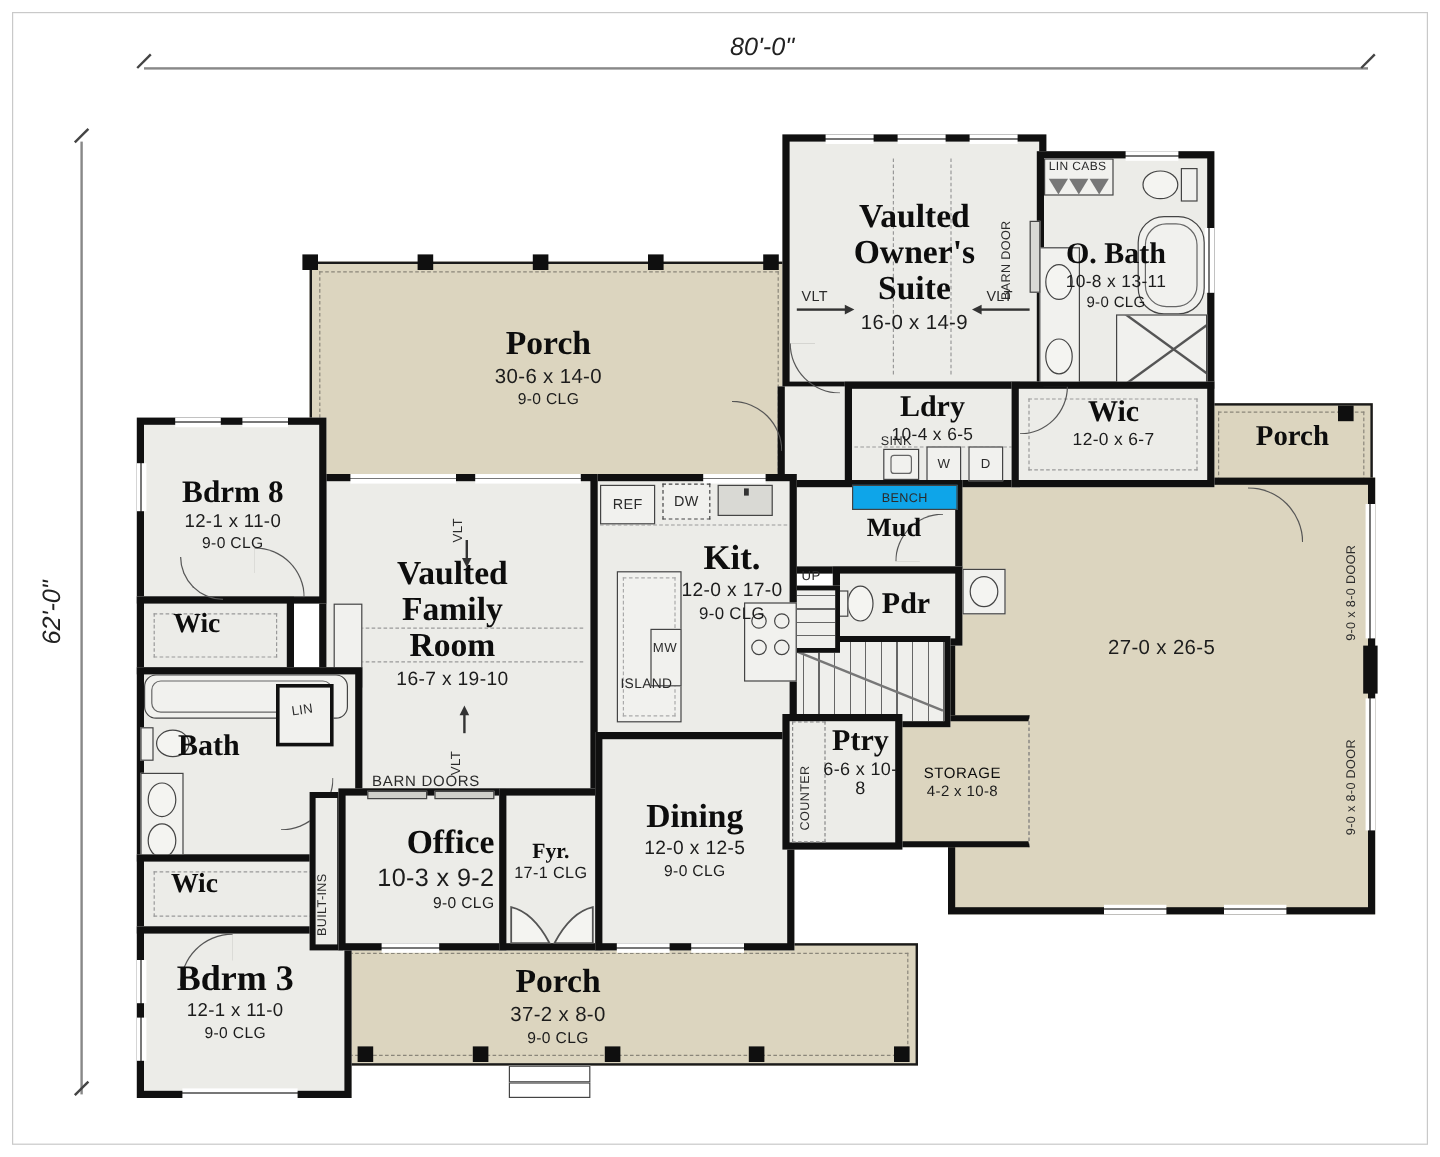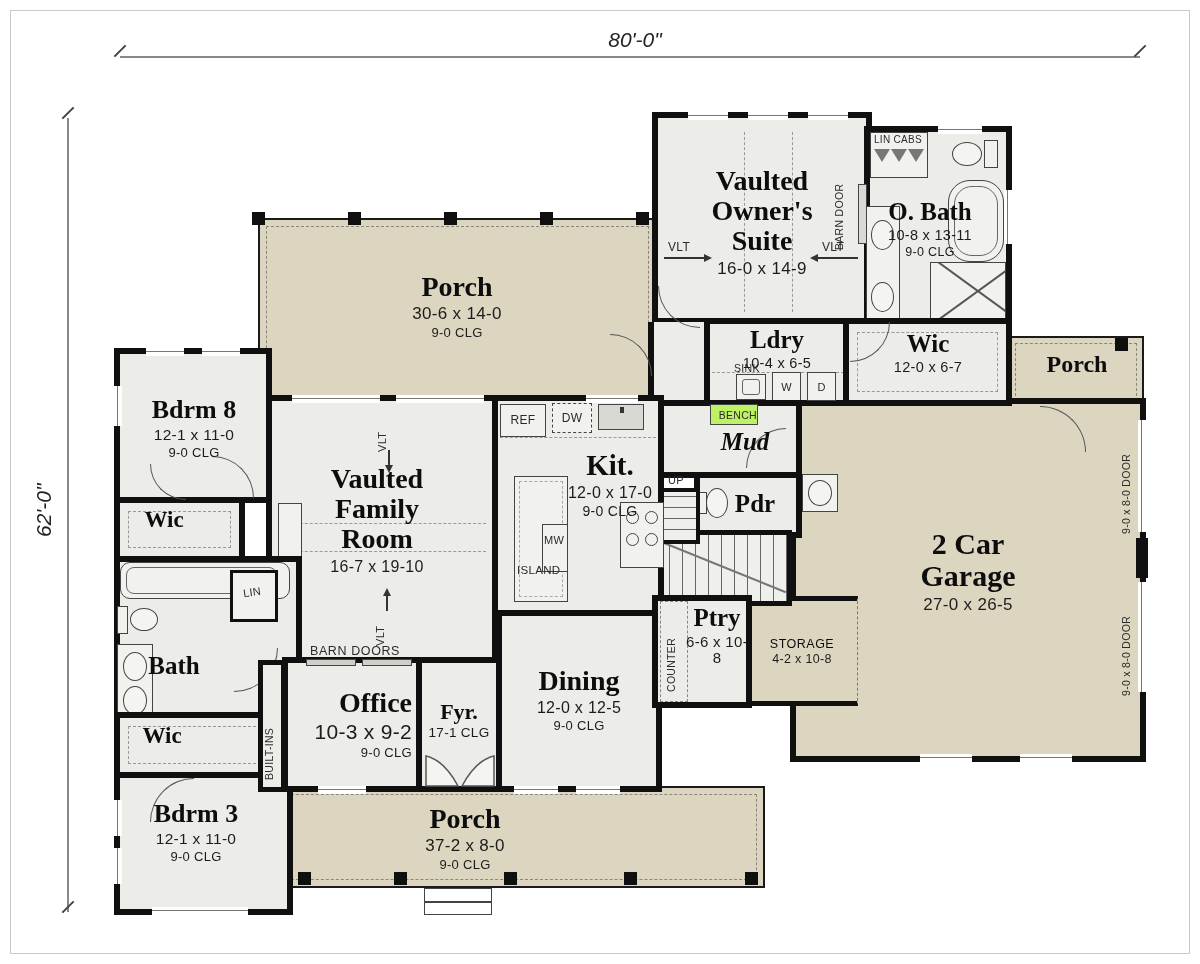--- a/index.html
+++ b/index.html
@@ -103,21 +103,21 @@
     <div class="dashv" style="left:134px;top:14px;height:180px;"></div>
   </div>
   <div class="winh" style="left:688px;top:112px;width:40px;"></div>
   <div class="winh" style="left:748px;top:112px;width:40px;"></div>
   <div class="winh" style="left:808px;top:112px;width:40px;"></div>
 
   <div class="room" style="left:864px;top:126px;width:148px;height:198px;"></div>
   <div class="winh" style="left:938px;top:126px;width:44px;"></div>
   <div class="winv" style="left:1004px;top:190px;height:54px;"></div>
 
-  <div class="thinbox" style="left:870px;top:132px;width:58px;height:46px;text-decoration:underline;">
+  <div class="thinbox" style="left:870px;top:132px;width:58px;height:31px;text-decoration:underline;">
     <div class="ann" style="left:3px;top:1px;font-size:10px;">LIN CABS</div>
     <div style="position:absolute;left:3px;top:16px;display:flex;gap:1px;">
       <div class="tri"></div>
         <div class="tri"></div>
         <div class="tri"></div>
     </div>
   </div>
 
   <div class="oval" style="left:952px;top:142px;width:30px;height:24px;"></div>
   <div class="thinbox" style="left:984px;top:140px;width:14px;height:28px;"></div>
@@ -152,21 +152,21 @@
   <div class="thinbox" style="left:807px;top:372px;width:29px;height:29px;text-align:center;">
     <span class="ann" style="position:static;font-size:11px;line-height:29px;">D</span>
   </div>
 
   <div class="room" style="left:843px;top:318px;width:169px;height:88px;">
     <div class="dashin" style="left:8px;top:8px;right:8px;bottom:8px;border-color:#999;"></div>
   </div>
   <div class="arc arc-br" style="left:850px;top:322px;width:40px;height:40px;"></div>
 
   <div class="room" style="left:652px;top:400px;width:150px;height:78px;"></div>
-  <div class="thinbox" style="left:710px;top:404px;width:48px;height:21px;background:#bef264;text-align:right;">
+  <div class="thinbox" style="left:710px;top:404px;width:88px;height:21px;background:#0ea5e9;text-align:center;">
     <span class="ann" style="position:static;font-size:10.5px;line-height:19px;">BENCH</span>
   </div>
   <div class="arc arc-tl" style="left:746px;top:428px;width:40px;height:40px;"></div>
   <div class="room" style="left:694px;top:472px;width:108px;height:66px;"></div>
   <div class="oval" style="left:706px;top:488px;width:22px;height:30px;"></div>
   <div class="thinbox" style="left:698px;top:492px;width:9px;height:22px;"></div>
   <div class="thinbox" style="left:802px;top:474px;width:36px;height:38px;">
     <div class="oval" style="left:5px;top:5px;width:24px;height:26px;"></div>
   </div>
   <div class="room stairsV" style="left:652px;top:530px;width:140px;height:76px;border-width:5px;">
@@ -296,28 +296,27 @@
   <div class="rlabel" style="left:876px;top:330px;width:104px;">
     <span class="rname" style="font-size:25px;">Wic</span>
     <span class="rdims" style="font-size:14.5px;">12-0 x 6-7</span>
   </div>
 
   <div class="rlabel" style="left:1022px;top:352px;width:110px;">
     <span class="rname" style="font-size:24px;">Porch</span>
   </div>
 
   <div class="rlabel" style="left:698px;top:428px;width:94px;">
-    <span class="rname" style="font-size:25px;font-style:italic;">Mud</span>
+    <span class="rname" style="font-size:22px;">Mud</span>
   </div>
   <div class="rlabel" style="left:722px;top:490px;width:66px;">
     <span class="rname" style="font-size:25px;">Pdr</span>
   </div>
 
   <div class="rlabel" style="left:888px;top:528px;width:160px;">
-    <span class="rname" style="font-size:30px;">2 Car Garage</span>
     <span class="rdims" style="font-size:17px;">27-0 x 26-5</span>
   </div>
   <div class="ann vtext" style="left:1120px;top:418px;height:116px;width:16px;font-size:10.5px;">9-0 x 8-0 DOOR</div>
   <div class="ann vtext" style="left:1120px;top:580px;height:116px;width:16px;font-size:10.5px;">9-0 x 8-0 DOOR</div>
 
   <div class="rlabel" style="left:754px;top:638px;width:96px;">
     <span class="rname" style="font-size:12.5px;font-family:'Liberation Sans',sans-serif;font-weight:400;letter-spacing:.5px;">STORAGE</span>
     <span class="rdims" style="font-size:12.5px;margin-top:1px;">4-2 x 10-8</span>
   </div>
 
@@ -340,39 +339,39 @@
   <div class="ann vtext" style="left:374px;top:612px;height:34px;width:15px;font-size:11px;">VLT</div>
 
   <div class="rlabel" style="left:134px;top:396px;width:120px;">
     <span class="rname" style="font-size:26px;">Bdrm 8</span>
     <span class="rdims" style="font-size:15.5px;">12-1 x 11-0</span>
     <span class="rclg" style="font-size:13px;">9-0 CLG</span>
   </div>
   <div class="rlabel" style="left:128px;top:508px;width:72px;">
     <span class="rname" style="font-size:23px;">Wic</span>
   </div>
-  <div class="rlabel" style="left:130px;top:652px;width:88px;">
+  <div class="rlabel" style="left:130px;top:608px;width:88px;">
     <span class="rname" style="font-size:25px;">Bath</span>
   </div>
   <div class="rlabel" style="left:126px;top:724px;width:72px;">
     <span class="rname" style="font-size:23px;">Wic</span>
   </div>
   <div class="rlabel" style="left:134px;top:800px;width:124px;">
-    <span class="rname" style="font-size:26px;">Bdrm 3</span>
+    <span class="rname" style="font-size:30px;">Bdrm 3</span>
     <span class="rdims" style="font-size:15.5px;">12-1 x 11-0</span>
     <span class="rclg" style="font-size:13px;">9-0 CLG</span>
   </div>
 
   <div class="rlabel" style="left:292px;top:688px;width:120px;text-align:right;">
     <span class="rname" style="font-size:28px;">Office</span>
     <span class="rdims" style="font-size:21px;">10-3 x 9-2</span>
     <span class="rclg" style="font-size:13px;">9-0 CLG</span>
   </div>
   <div class="rlabel" style="left:422px;top:700px;width:74px;">
-    <span class="rname" style="font-size:22px;">Fyr.</span>
+    <span class="rname" style="font-size:18px;">Fyr.</span>
     <span class="rclg" style="font-size:13.5px;">17-1 CLG</span>
   </div>
   <div class="rlabel" style="left:506px;top:666px;width:146px;">
     <span class="rname" style="font-size:28px;">Dining</span>
     <span class="rdims" style="font-size:16px;">12-0 x 12-5</span>
     <span class="rclg" style="font-size:13px;">9-0 CLG</span>
   </div>
   <div class="rlabel" style="left:686px;top:604px;width:62px;">
     <span class="rname" style="font-size:25px;">Ptry</span>
     <span class="rdims" style="font-size:15px;">6-6 x 10-8</span>

